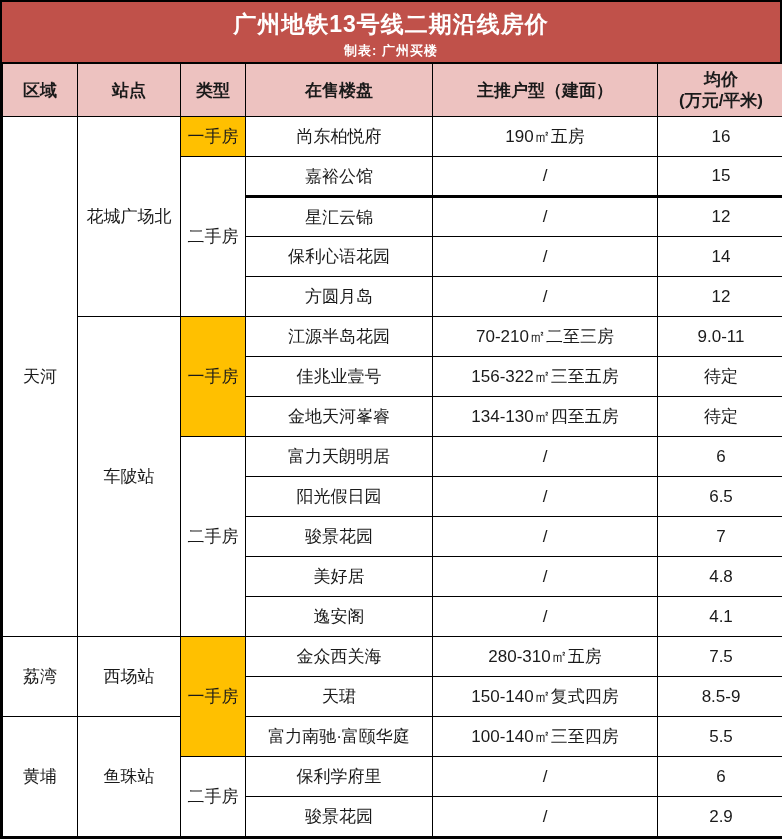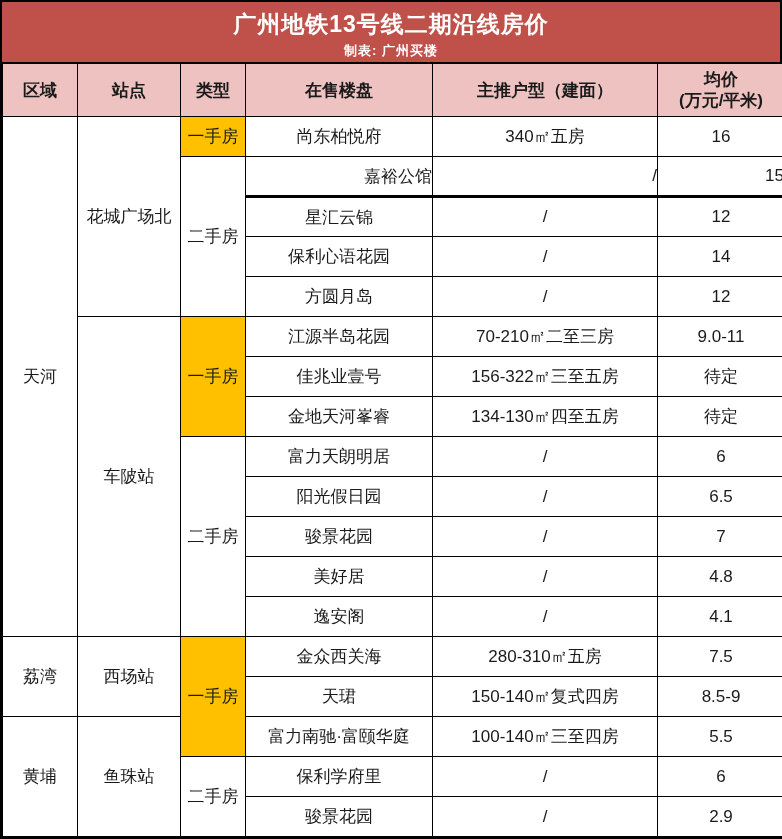--- a/index.html
+++ b/index.html
@@ -72,21 +72,20 @@
     height:40px;
     font-size:17px;
     font-weight:400;
     background:#fff;
   }
   tbody td.type-new{
     background:var(--type-orange);
   }
   tbody td.thick-bottom{
     border-bottom:3px solid var(--border-black);
-    text-align:right;
   }
 </style>
 </head>
 <body>
 
 <div class="container">
 
   <div class="title-band">
     <div class="title">广州地铁13号线二期沿线房价</div>
     <div class="subtitle">制表: 广州买楼</div>
@@ -114,21 +113,21 @@
         </th>
       </tr>
     </thead>
     <tbody>
 
       <tr>
         <td rowspan="13">天河</td>
         <td rowspan="5">花城广场北</td>
         <td class="type-new">一手房</td>
         <td>尚东柏悦府</td>
-        <td>340㎡五房</td>
+        <td>190㎡五房</td>
         <td>16</td>
       </tr>
 
       <tr>
         <td rowspan="4">二手房</td>
         <td class="thick-bottom">嘉裕公馆</td>
         <td class="thick-bottom">/</td>
         <td class="thick-bottom">15</td>
       </tr>
 

